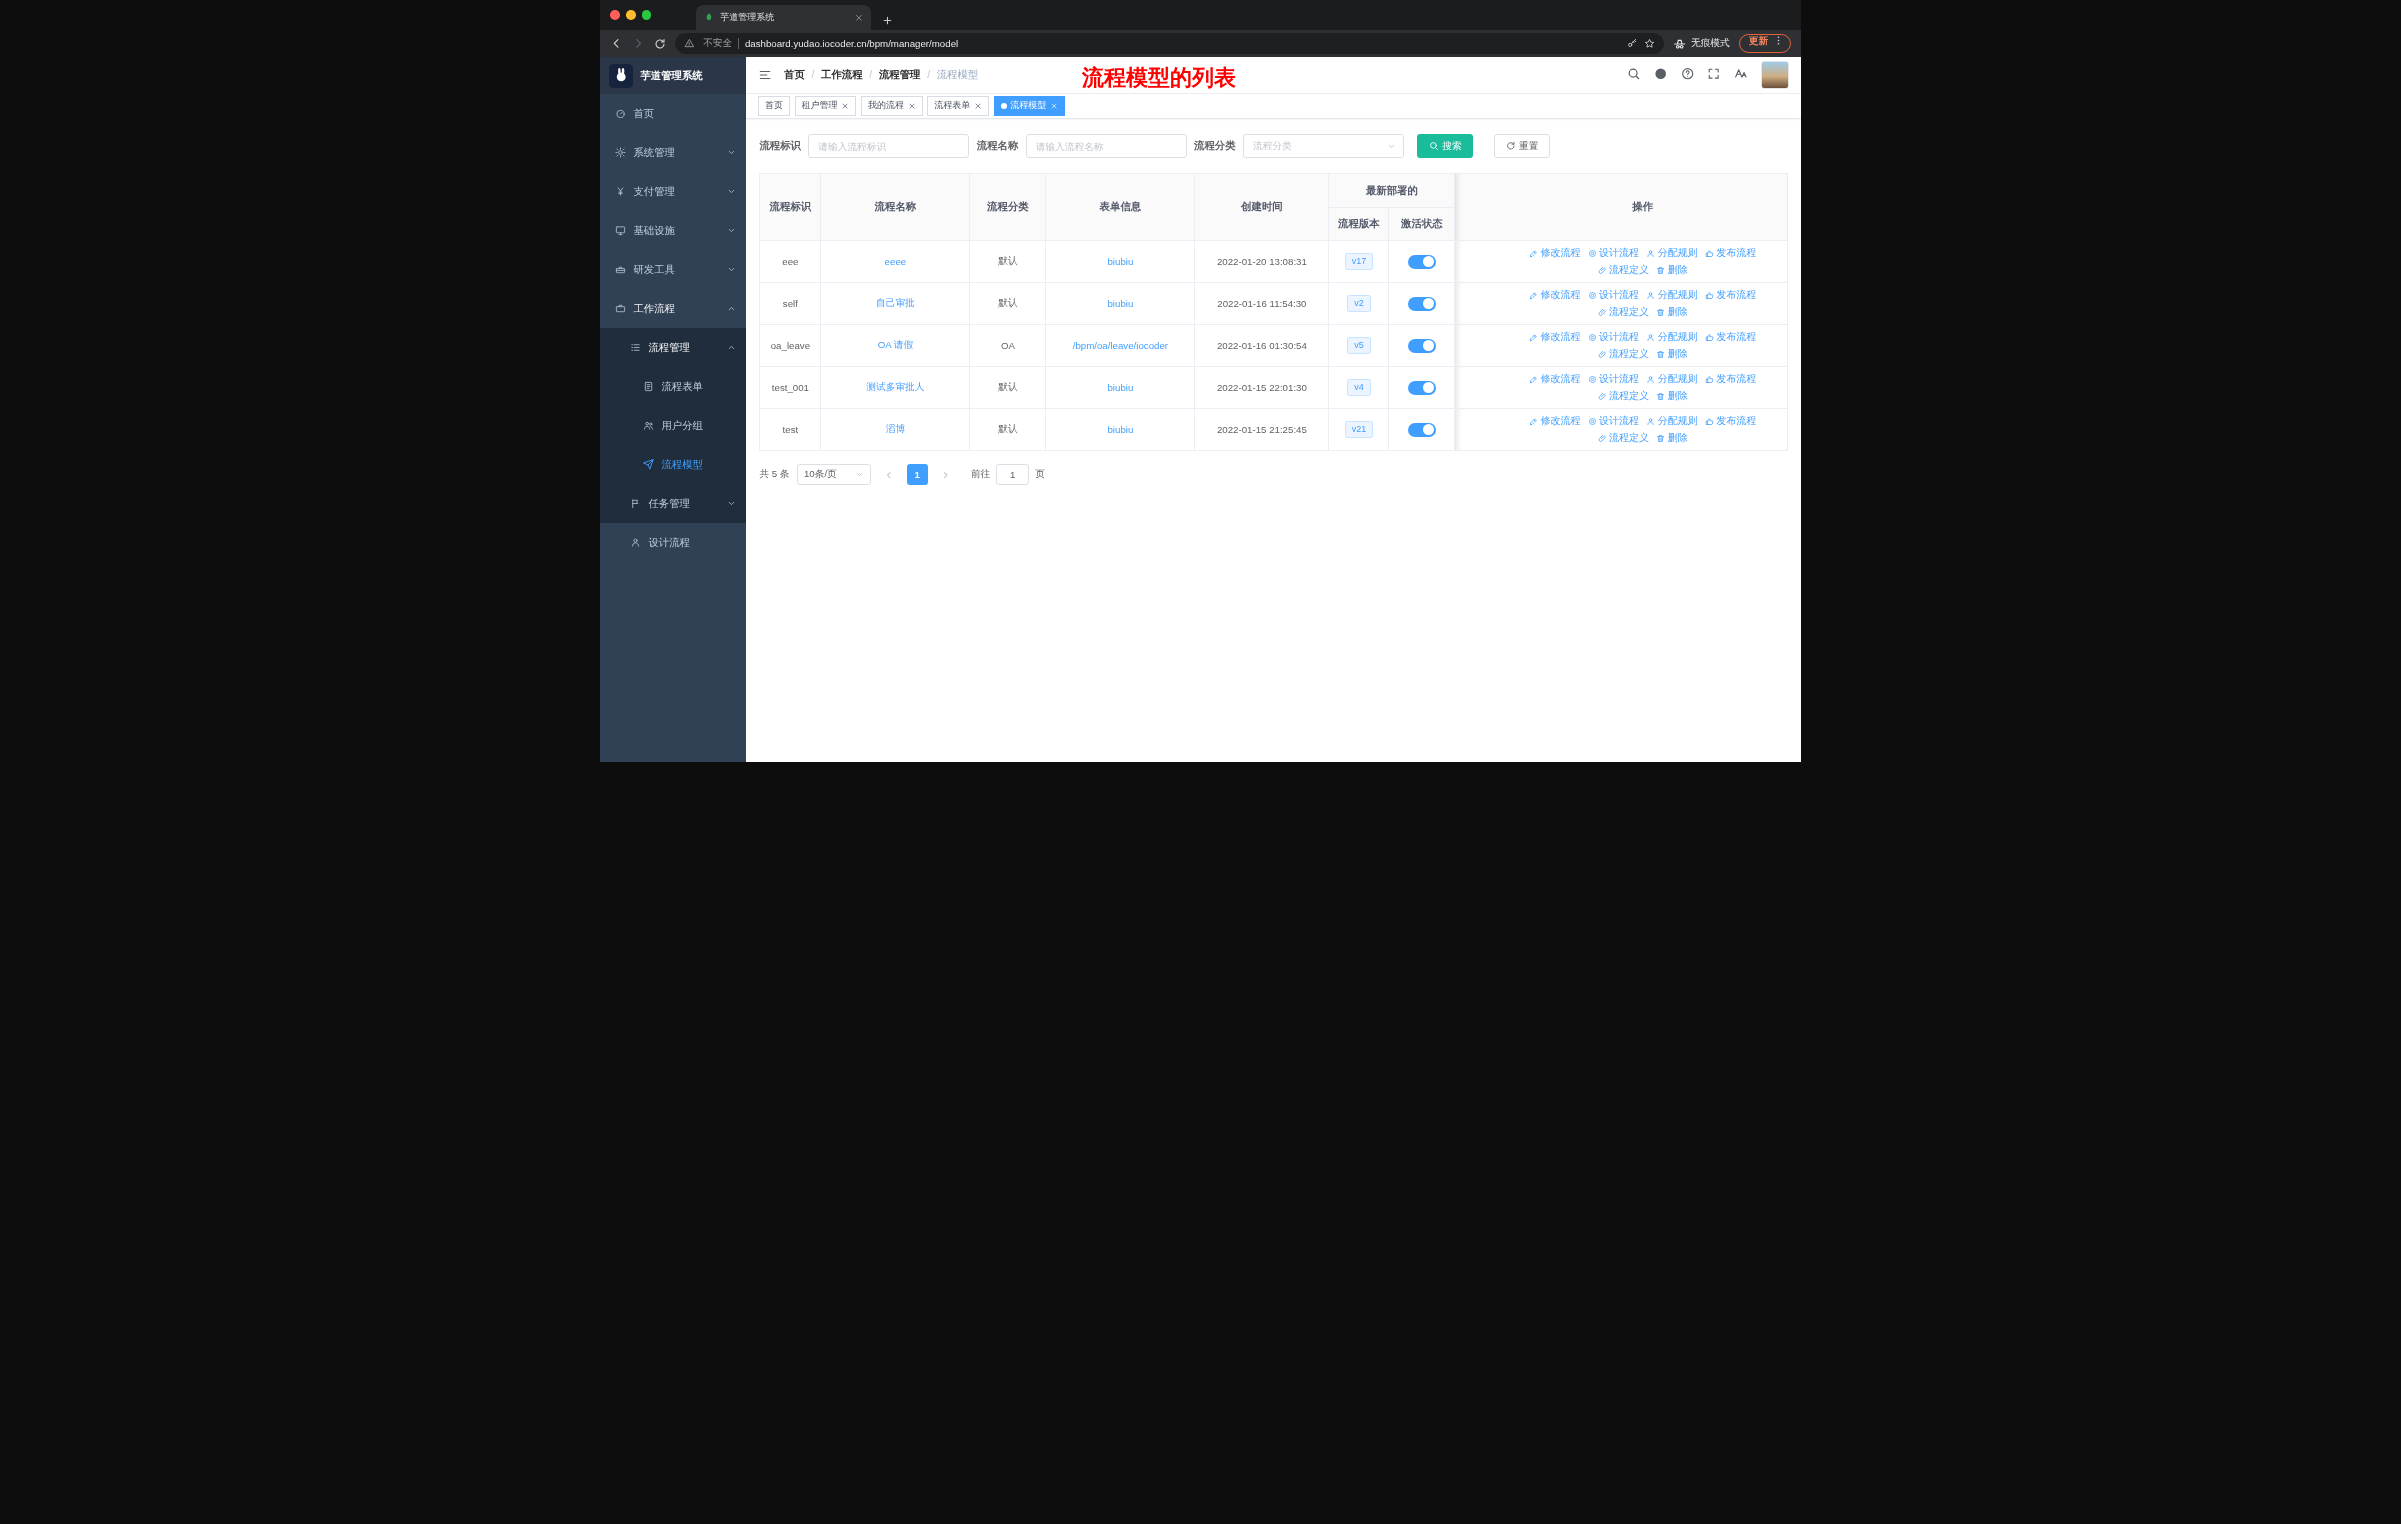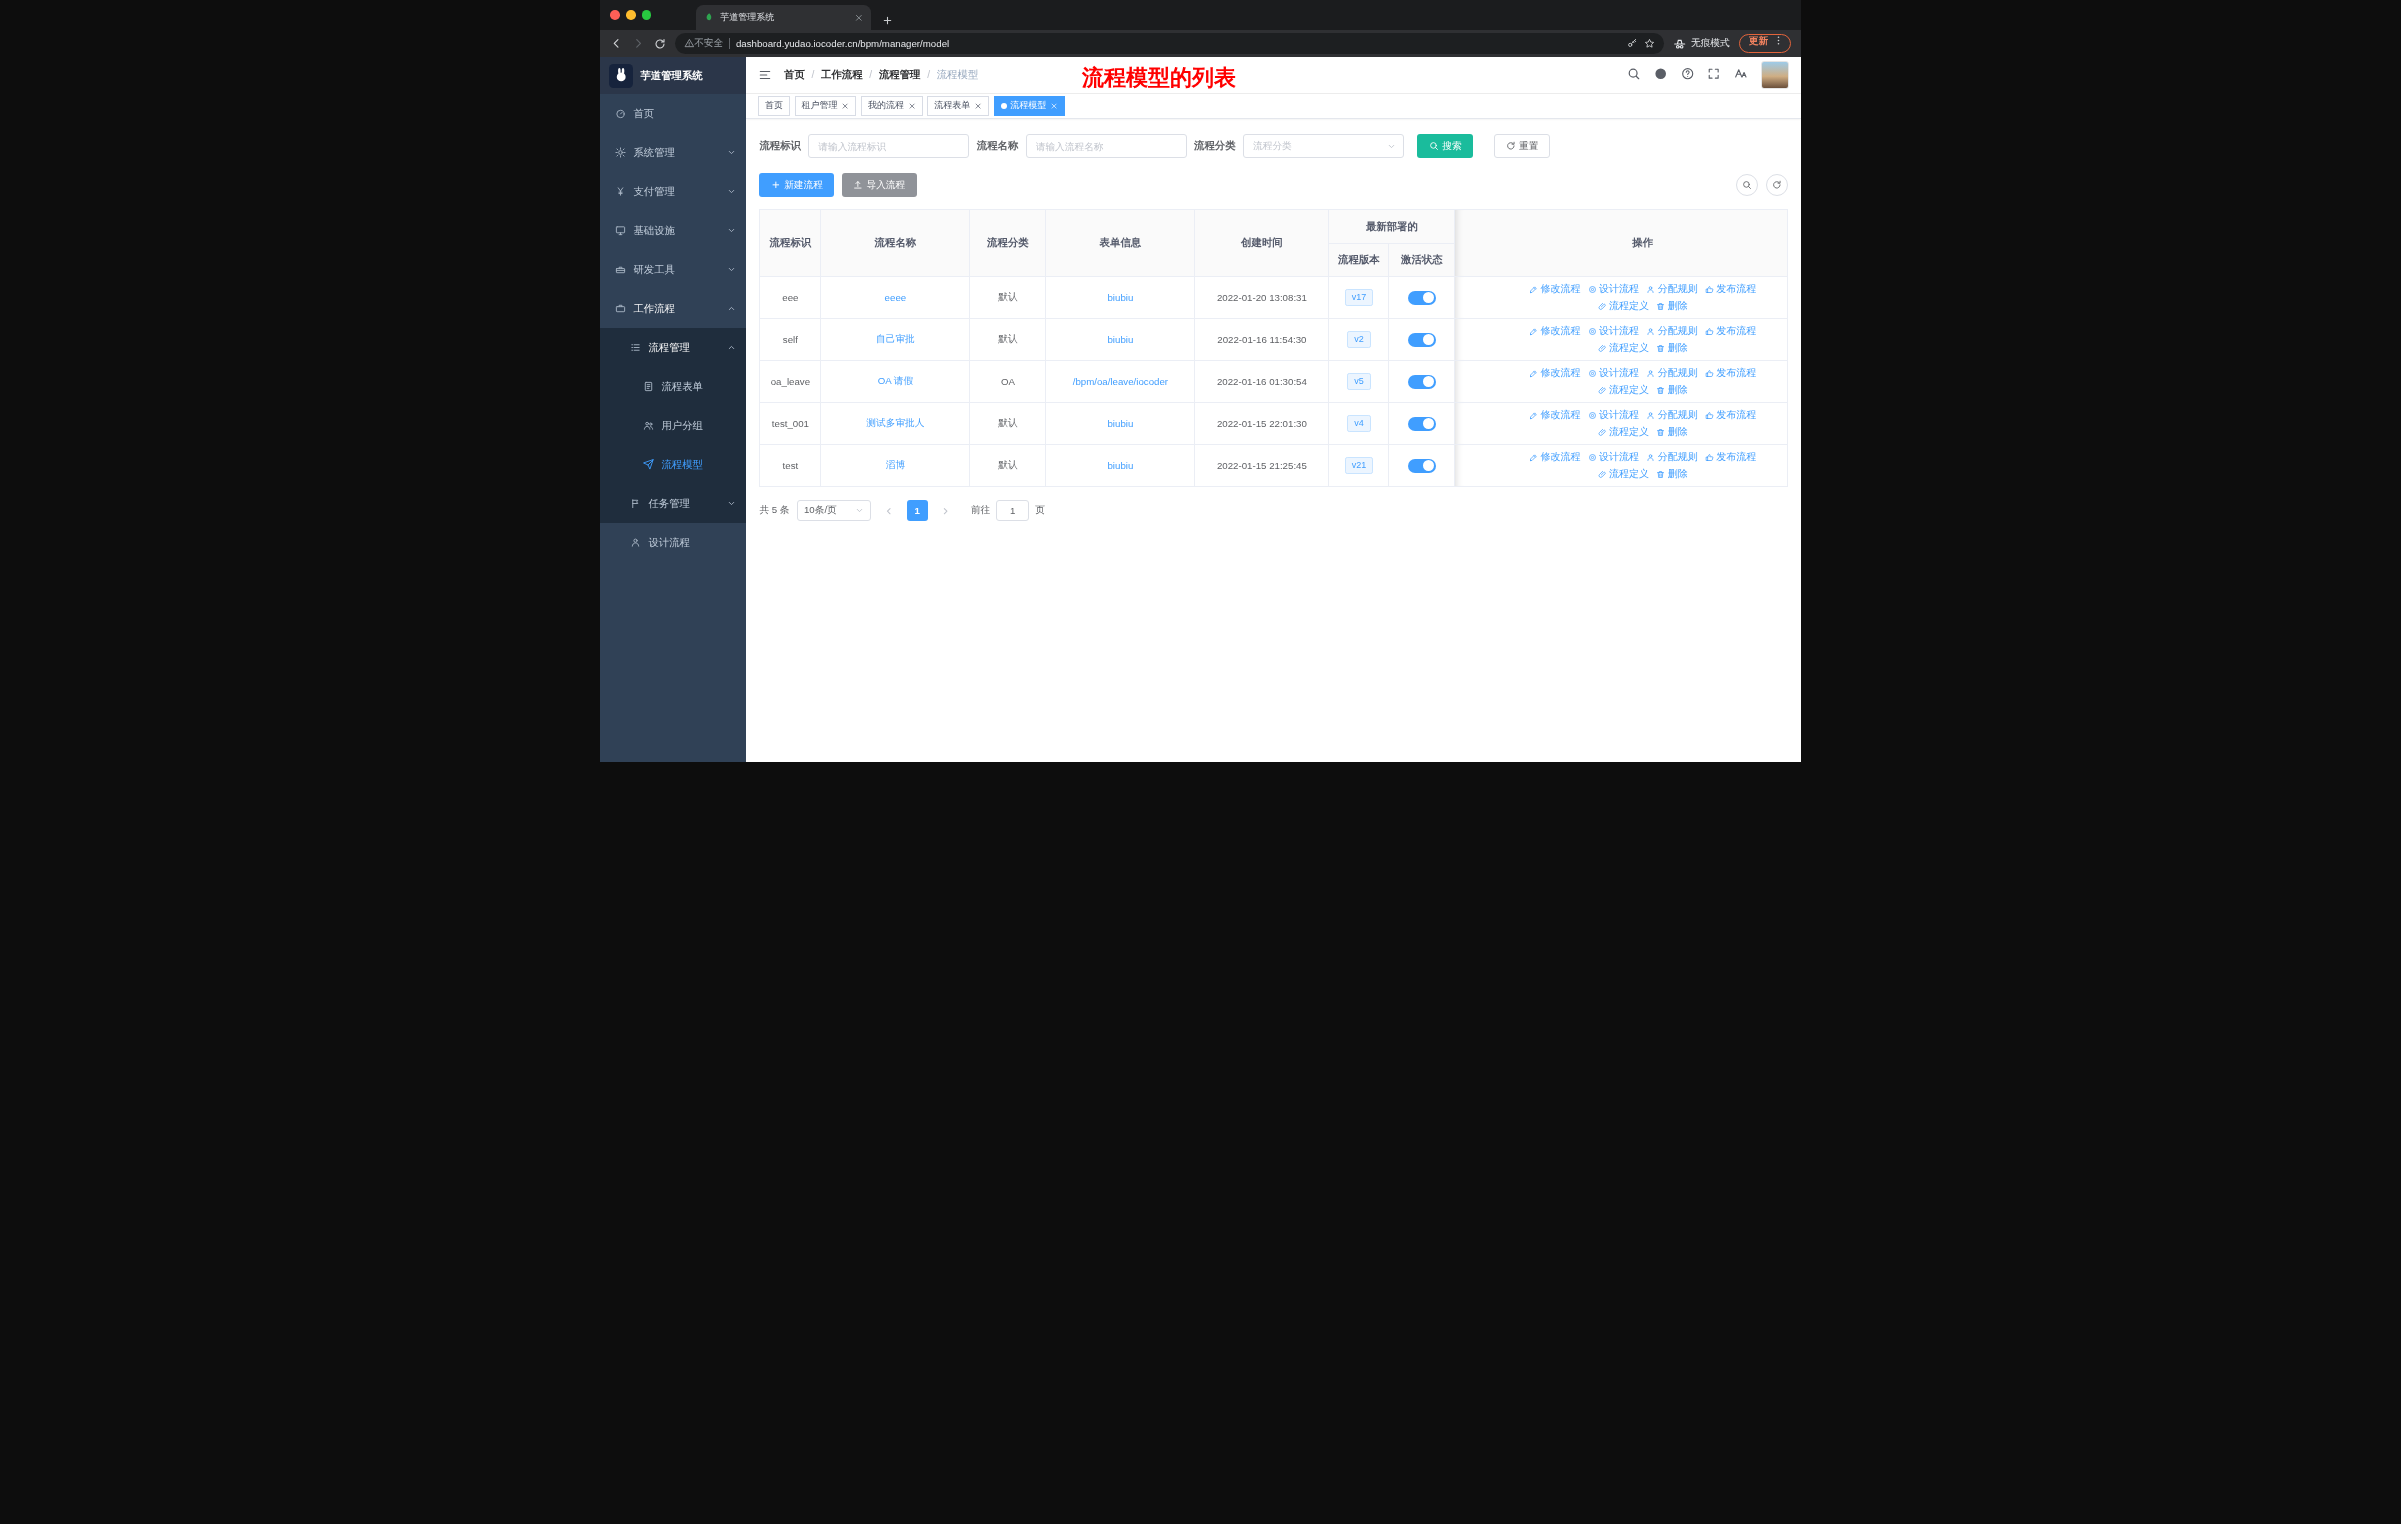--- a/index.html
+++ b/index.html
@@ -14,21 +14,21 @@
   .light { width:9.7px; height:9.7px; border-radius:50%; }
   .light.red{background:#ff5f57}.light.yellow{background:#febc2e}.light.green{background:#28c840}
   .tab { width:175px; height:25px; background:#2f3033; border-radius:7.4px 7.4px 0 0; display:flex; align-items:center; gap:6px; padding:0 7.4px; color:#dfe1e5; font-size:9px; margin-left:39px; }
   .tab-title { flex:1; white-space:nowrap; overflow:hidden; }
   .tab-close { color:#9aa0a6; display:flex; }
   .newtab { color:#c8cacd; margin:0 0 4.5px 10.4px; display:flex; }
   .btoolbar { height:27px; background:#2f3033; display:flex; align-items:center; gap:9px; padding:0 10.4px; }
   .nav-ic { color:#d2d4d7; display:flex; }
   .nav-ic.dim { color:#5f6368; }
   .addr { flex:1; height:21px; border-radius:10.4px; background:#1d1f21; display:flex; align-items:center; gap:6px; padding:0 9px; font-size:9.7px; color:#e8eaed; }
-  .addr .warn { color:#9aa0a6; display:flex; align-items:center; gap:0; }
+  .addr .warn { color:#9aa0a6; display:flex; align-items:center; gap:9px; }
   .addr .divider { width:0.7px; height:10.4px; background:#5f6368; }
   .addr .spacer { flex:1; }
   .addr-right-ic { color:#c8cacd; display:flex; }
   .incog { display:flex; align-items:flex-start; gap:4.5px; color:#e8eaed; font-size:9.7px; }
   .incog .ic { color:#e8eaed; }
   .update-pill { display:flex; align-items:flex-start; gap:4.5px; border:1.1px solid #e3643b; border-radius:10.4px; height:19.4px; padding:0 6px 0 9px; color:#f0825f; font-size:9.7px; font-weight:700; }
   .update-pill .ic { color:#d2d4d7; }
 
   
   .app { flex:1; display:flex; min-height:0; }
@@ -570,46 +570,20 @@
             <span>搜索</span>
           </button>
           <button class="btn btn-reset">
             <svg class="ic" viewBox="0 0 13 13" width="9.7" height="9.7">
                 <use href="#i-refresh"></use>
               </svg>
             <span>重置</span>
           </button>
         </div>
 
-        <div class="toolbar2">
-          <button class="btn btn-primary">
-            <svg class="ic" viewBox="0 0 13 13" width="9.7" height="9.7">
-                <use href="#i-plus"></use>
-              </svg>
-            <span>新建流程</span>
-          </button>
-          <button class="btn btn-info">
-            <svg class="ic" viewBox="0 0 13 13" width="9.7" height="9.7">
-                <use href="#i-upload"></use>
-              </svg>
-            <span>导入流程</span>
-          </button>
-          <div class="right">
-            <span class="circle-btn">
-                <svg class="ic" viewBox="0 0 13 13" width="9.7" height="9.7">
-                  <use href="#i-search"></use>
-                </svg>
-              </span>
-            <span class="circle-btn">
-                <svg class="ic" viewBox="0 0 13 13" width="9.7" height="9.7">
-                  <use href="#i-refresh"></use>
-                </svg>
-              </span>
-          </div>
-        </div>
 
         <table class="grid">
           <colgroup>
             <col style="width:61px">
               <col style="width:149px">
               <col style="width:76px">
               <col style="width:149px">
             <col style="width:134px">
               <col style="width:60px">
               <col style="width:66px">

